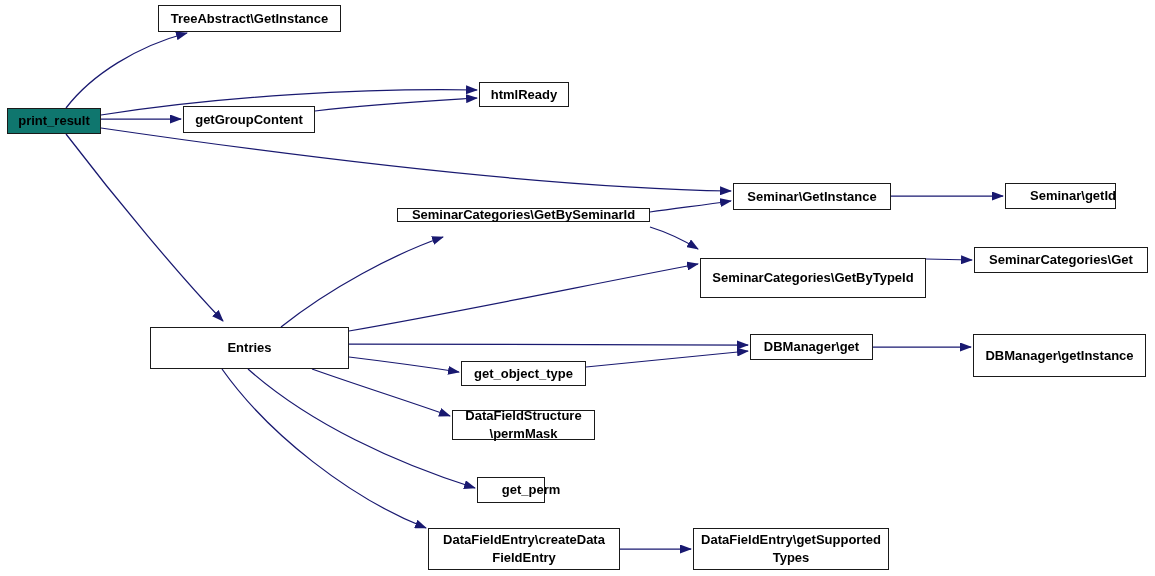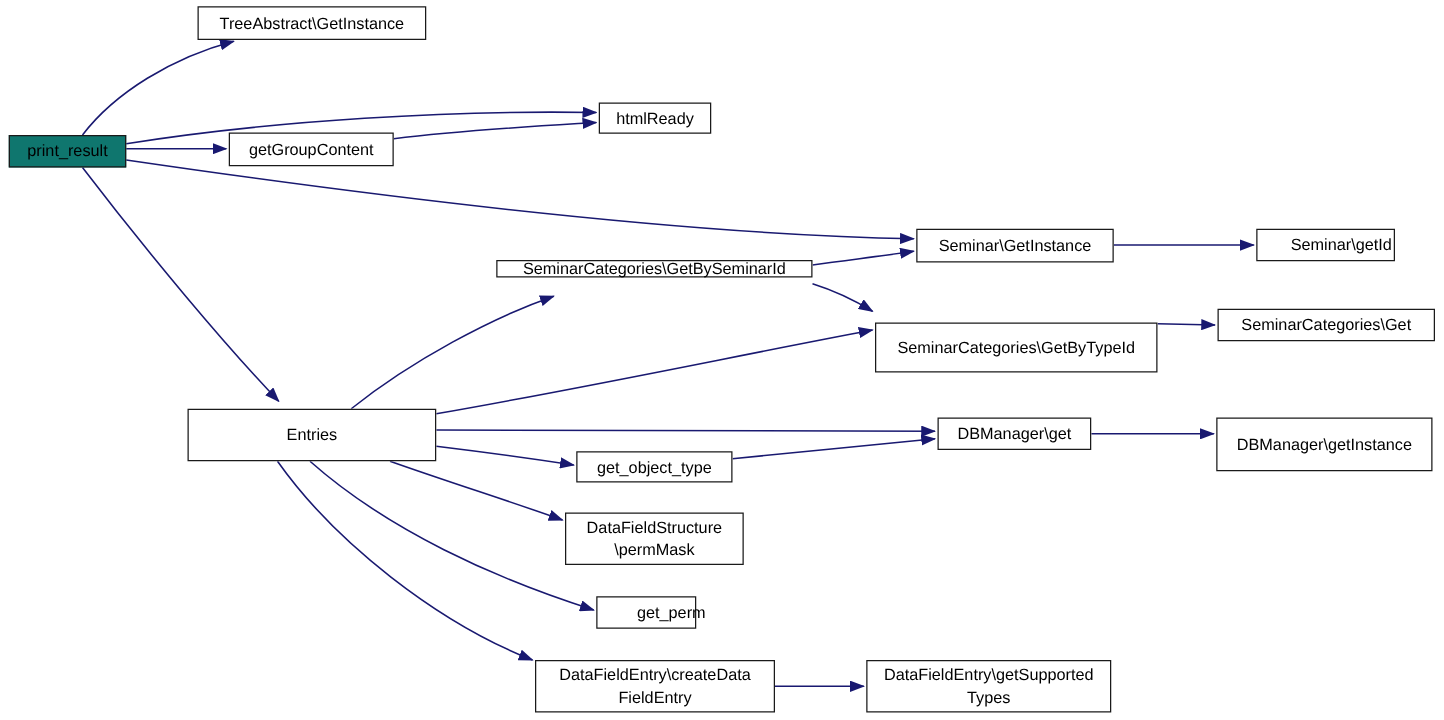--- a/index.html
+++ b/index.html
@@ -29,20 +29,21 @@
     color: #000000;
     font-size: 13px;
     line-height: 1.35;
     display: flex;
     flex-direction: column;
     align-items: center;
     justify-content: center;
     text-align: center;
     white-space: nowrap;
     cursor: pointer;
+    font-weight: bold;
   }
   .node.highlight { background: #0f766e; }
 </style>
 </head>
 <body>
 
 <div class="canvas">
 
   <svg class="edges-layer" width="1155" height="576" viewBox="0 0 1155 576" xmlns="http://www.w3.org/2000/svg">
     <defs>
@@ -118,26 +119,26 @@
   </div>
 
   <div class="node" style="left:973px; top:334px; width:173px; height:43px;">
     <span>DBManager\getInstance</span>
   </div>
 
   <div class="node" style="left:461px; top:361px; width:125px; height:25px;">
     <span>get_object_type</span>
   </div>
 
-  <div class="node" style="left:452px; top:410px; width:143px; height:42px;">
+  <div class="node" style="left:452px; top:410px; width:143px; height:30px;">
     <span>DataFieldStructure</span>
     <span>\permMask</span>
   </div>
 
-  <div class="node" style="left:477px; top:477px; width:80px; height:26px;padding-left:40px;">
+  <div class="node" style="left:477px; top:477px; width:68px; height:26px;padding-left:40px;">
     <span>get_perm</span>
   </div>
 
   <div class="node" style="left:428px; top:528px; width:192px; height:42px;">
     <span>DataFieldEntry\createData</span>
     <span>FieldEntry</span>
   </div>
 
   <div class="node" style="left:693px; top:528px; width:196px; height:42px;">
     <span>DataFieldEntry\getSupported</span>

